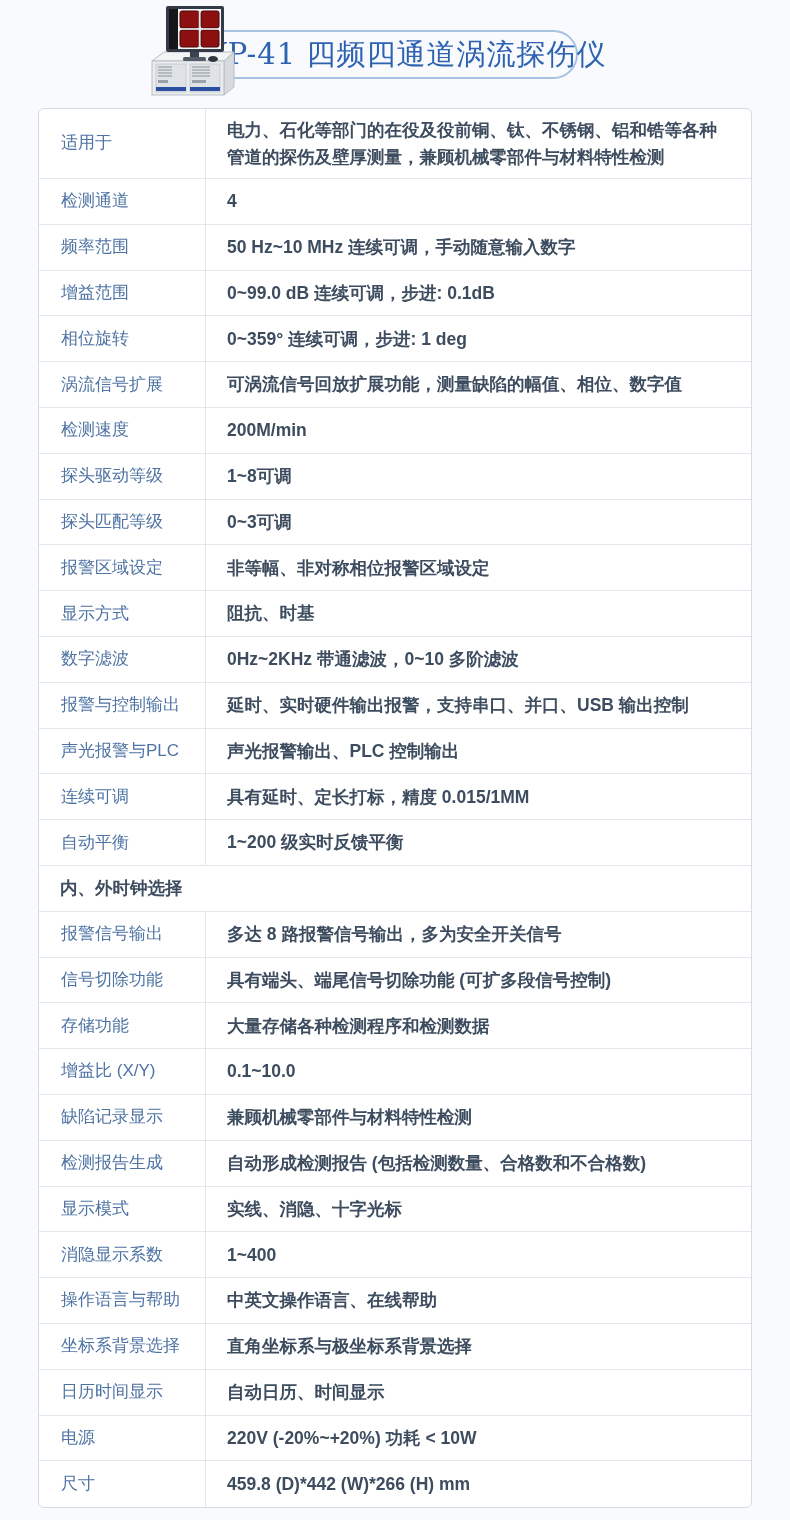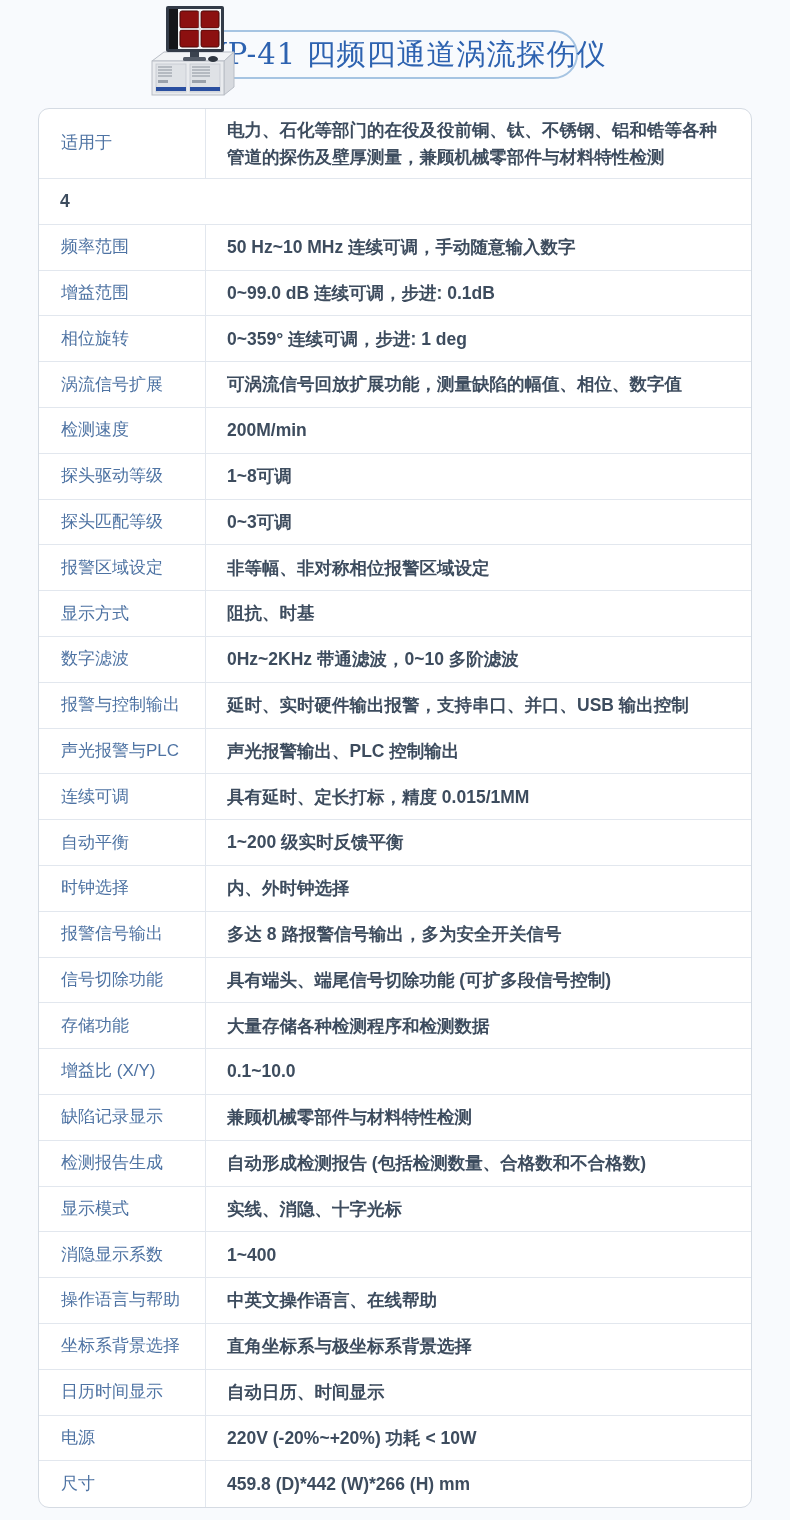--- a/index.html
+++ b/index.html
@@ -47,21 +47,21 @@
   }
 
   
   .spec-table {
     position: absolute;
     left: 38px;
     top: 108px;
     width: 714px;
     background: #ffffff;
     border: 1px solid #d5dbe3;
-    border-radius: 11px;
+    border-radius: 6px;
     overflow: hidden;
   }
   .spec-row {
     display: flex;
     height: 45.8px;
     border-bottom: 1px solid #e2e7ee;
   }
   .spec-row.tall { height: 70px; }
   .spec-row:last-child { border-bottom: none; }
   .spec-label {
@@ -138,20 +138,21 @@
     <ellipse cx="75" cy="54" rx="5" ry="3" fill="#2f3640"></ellipse>
   </svg>
 </div>
 
 <div class="spec-table" id="spec-rows">
     <div class="spec-row tall">
     <div class="spec-label">适用于</div>
     <div class="spec-value">电力、石化等部门的在役及役前铜、钛、不锈钢、铝和锆等各种管道的探伤及壁厚测量，兼顾机械零部件与材料特性检测</div>
   </div>
     <div class="spec-row">
+    <div class="spec-label">检测通道</div>
     <div class="spec-value">4</div>
   </div>
     <div class="spec-row">
     <div class="spec-label">频率范围</div>
     <div class="spec-value">50 Hz~10 MHz 连续可调，手动随意输入数字</div>
   </div>
     <div class="spec-row">
     <div class="spec-label">增益范围</div>
     <div class="spec-value">0~99.0 dB 连续可调，步进: 0.1dB</div>
   </div>
@@ -197,21 +198,20 @@
   </div>
     <div class="spec-row">
     <div class="spec-label">连续可调</div>
     <div class="spec-value">具有延时、定长打标，精度 0.015/1MM</div>
   </div>
     <div class="spec-row">
     <div class="spec-label">自动平衡</div>
     <div class="spec-value">1~200 级实时反馈平衡</div>
   </div>
     <div class="spec-row">
-    <div class="spec-label">时钟选择</div>
     <div class="spec-value">内、外时钟选择</div>
   </div>
     <div class="spec-row">
     <div class="spec-label">报警信号输出</div>
     <div class="spec-value">多达 8 路报警信号输出，多为安全开关信号</div>
   </div>
     <div class="spec-row">
     <div class="spec-label">信号切除功能</div>
     <div class="spec-value">具有端头、端尾信号切除功能 (可扩多段信号控制)</div>
   </div>

